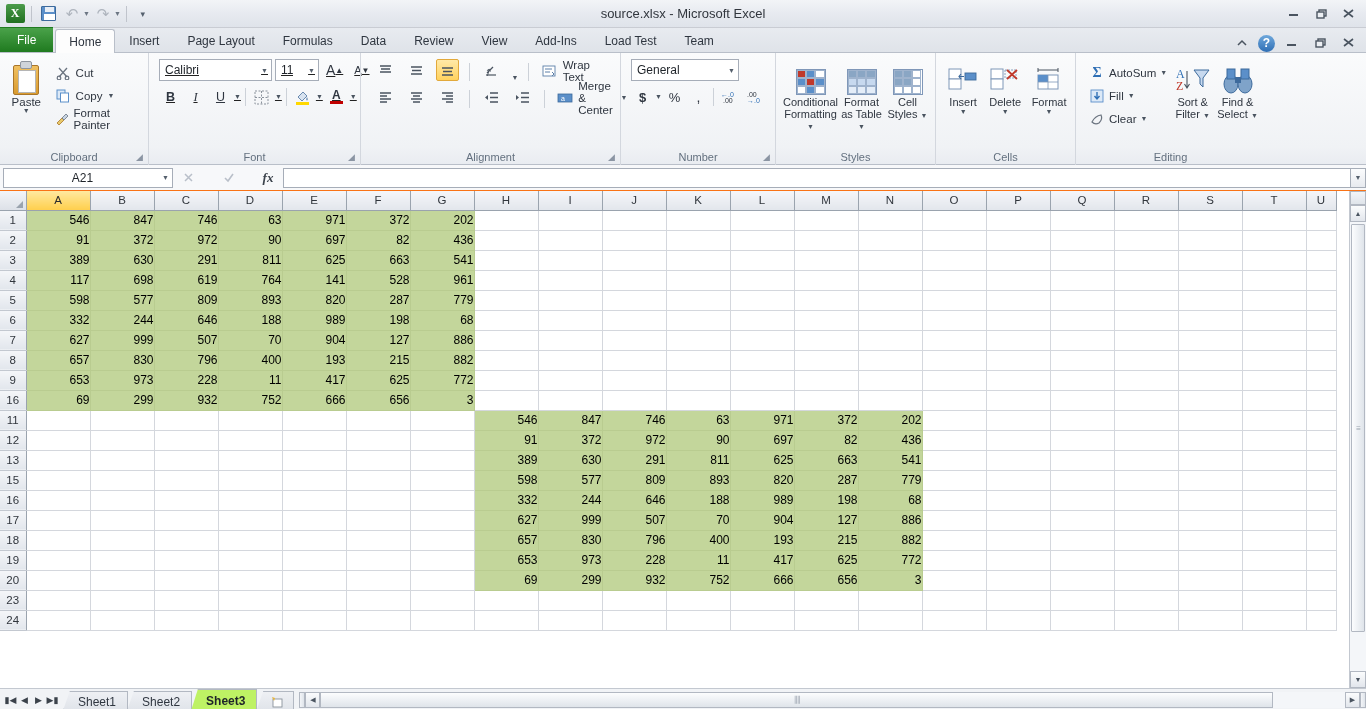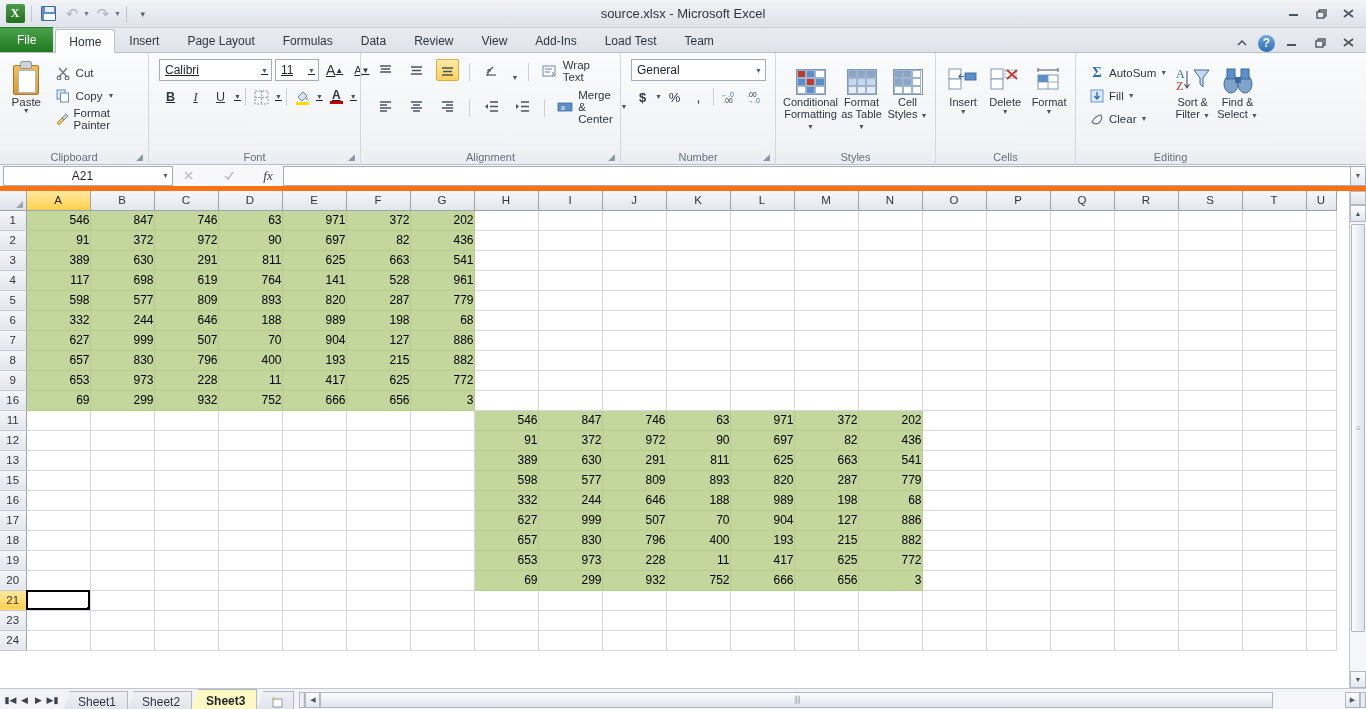--- a/index.html
+++ b/index.html
@@ -153,24 +153,24 @@
   .ico-btn {
     height:22px; min-width:23px; padding:0 3px;
     display:flex; align-items:center; justify-content:center;
     font-size:12.5px; color:#2f3640; border:1px solid transparent; border-radius:2px;
   }
   .ico-btn.on { background: linear-gradient(to bottom,#ffe9a8,#ffd25e); border-color:#e2a93b; }
   .vsep { width:1px;height:18px;background:#ccd1d8;margin:0 2px; }
 
   
   .alrow { display:flex; align-items:flex-end; gap:8px; }
-  .alrow + .alrow { margin-top:14px; }
+  .alrow + .alrow { margin-top:5px; }
 
   
-  .numcombo { width:135px; }
+  .numcombo { width:108px; }
   .numrow2 { display:flex; align-items:center; gap:1px; margin-top:5px; }
 
   
   .bigbtn {
     width: 62px; display:flex; flex-direction:column; align-items:center;
     padding-top:2px; text-align:center;
   }
   .bigbtn .bi { height:34px; display:flex; align-items:flex-end; justify-content:center; }
   .bigbtn .bl { font-size:11px; color:#2f3640; line-height:11.5px; margin-top:2px; }
   .cellgrid {
@@ -179,30 +179,30 @@
   }
   .cellgrid div { border:0.5px solid #9fb3cd; }
 
   
   .ed-row { display:flex; align-items:center; gap:4px; height:20px; padding:0 3px; font-size:11.5px; color:#2f3640;}
   .ed-col { display:flex; flex-direction:column; gap:3px; padding-top:4px;}
 
   
   .formulabar {
     height: 26px; display: flex; align-items: center;
-    background: #f7f8fa; border-bottom: 5px solid #f97316;
+    background: #f7f8fa; border-bottom: 1px solid #f97316;
   }
   .namebox {
     width: 170px; height: 20px; margin-left: 3px;
     background: #fff; border: 1px solid #a6adb8;
     display: flex; align-items: center; justify-content: space-between;
     padding: 0 3px;
   }
   .namebox .nv { flex:1; text-align:center; font-size:12px; color:#1e2329; }
-  .fb-btns { display:flex; align-items:center; gap:18px; padding: 0 4px; }
+  .fb-btns { display:flex; align-items:center; gap:18px; padding: 0 4px; font-weight: bold; }
   .fb-btn {
     width: 22px; height: 20px; display:flex;align-items:center;justify-content:center;
     color: #8d949e; font-size: 12px;
   }
   .fx { font-style: italic; font-family:"Liberation Serif",serif; color:#3b424b; font-size:13px; }
   .fb-input {
     flex: 1; height: 20px; background:#fff; border:1px solid #a6adb8; border-right:none;
     display:flex; align-items:center; padding-left:4px; font-size:12px;
   }
   .fb-expand {
@@ -294,21 +294,21 @@
   .navbtns span { width:13px; text-align:center; }
   .sheettabs { display:flex; align-items:flex-end; height:22px; }
   .stab {
     height: 20px; padding: 0 11px; line-height: 20px; font-size: 12px;
     background: linear-gradient(to bottom,#eef0f4,#dfe3e9);
     border:1px solid #b2b8c2; border-bottom:none; color:#2f3640;
     margin-right:-1px;
     clip-path: polygon(0 100%, 7px 0, 100% 0, 100% 100%);
     padding-left: 14px;
   }
-  .stab.active { background:#fef9c3; font-weight:bold; color:#1e2329; height:22px; line-height:22px; }
+  .stab.active { background:#bef264; font-weight:bold; color:#1e2329; height:22px; line-height:22px; }
   .stab.newsheet { padding: 0 9px 0 14px; }
   .hscrollwrap { flex:1; display:flex; align-items:center; height:22px; padding-left:6px; }
   .hsb-btn { width:15px;height:16px;background:linear-gradient(to bottom,#fbfcfd,#e2e6ec);
              border:1px solid #b2b8c2;display:flex;align-items:center;justify-content:center;
              font-size:7px;color:#4a5460;}
   .hsb-track { flex:1;height:16px;background:#f4f6f9;position:relative; }
   .hsb-thumb { position:absolute;top:0;bottom:0;background:linear-gradient(to bottom,#fcfdfe,#dfe4ea);
                border:1px solid #b2b8c2;display:flex;align-items:center;justify-content:center;}
   .splitter-h { width:6px;height:16px;background:linear-gradient(to right,#f3f5f8,#dfe4ea);border:1px solid #b2b8c2;}
 </style>
@@ -1283,46 +1283,20 @@
             <td class="cell fill">3</td>
             <td class="cell"></td>
             <td class="cell"></td>
             <td class="cell"></td>
             <td class="cell"></td>
             <td class="cell"></td>
             <td class="cell"></td>
             <td class="cell"></td>
           </tr>
           <tr>
-            <th class="rowh sel">21</th>
-            <td class="cell active" style="position: relative;">
-              <span class="handle"></span>
-            </td>
-            <td class="cell"></td>
-            <td class="cell"></td>
-            <td class="cell"></td>
-            <td class="cell"></td>
-            <td class="cell"></td>
-            <td class="cell"></td>
-            <td class="cell"></td>
-            <td class="cell"></td>
-            <td class="cell"></td>
-            <td class="cell"></td>
-            <td class="cell"></td>
-            <td class="cell"></td>
-            <td class="cell"></td>
-            <td class="cell"></td>
-            <td class="cell"></td>
-            <td class="cell"></td>
-            <td class="cell"></td>
-            <td class="cell"></td>
-            <td class="cell"></td>
-            <td class="cell"></td>
-          </tr>
-          <tr>
             <th class="rowh">23</th>
             <td class="cell"></td>
             <td class="cell"></td>
             <td class="cell"></td>
             <td class="cell"></td>
             <td class="cell"></td>
             <td class="cell"></td>
             <td class="cell"></td>
             <td class="cell"></td>
             <td class="cell"></td>

